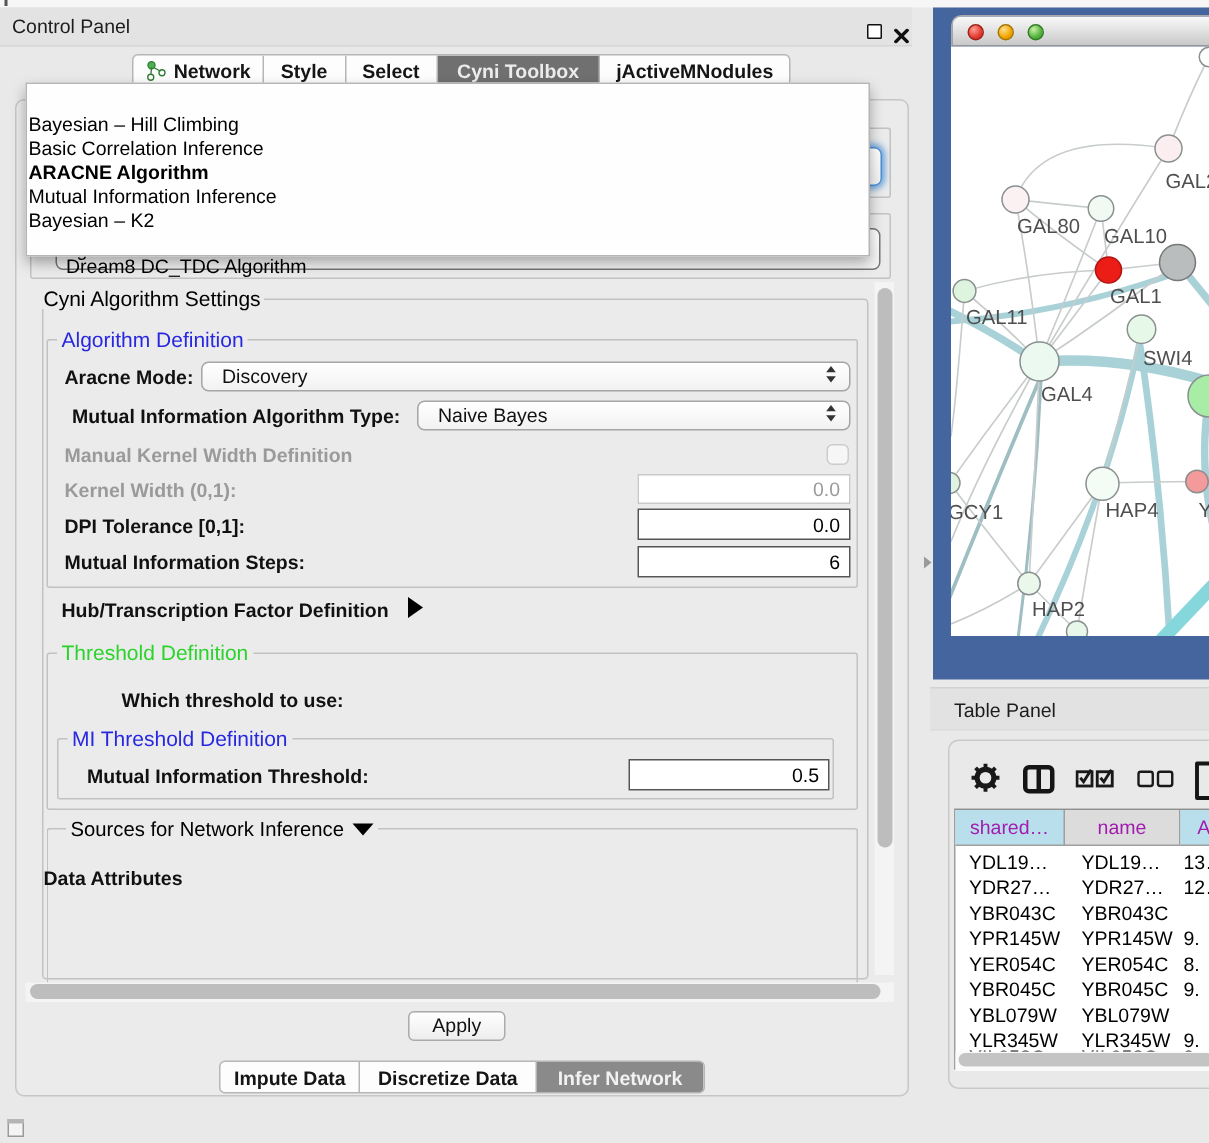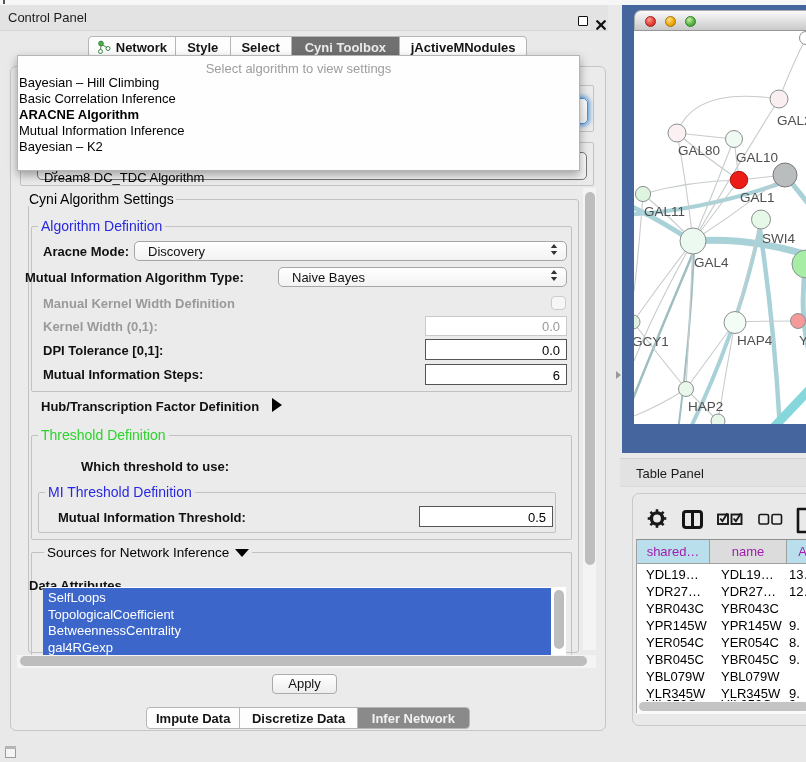--- a/index.html
+++ b/index.html
@@ -125,21 +125,21 @@
 
   <div class="lbl b" style="left:43px;top:244px;">Aracne Mode:</div>
   <div class="combo" style="left:134px;top:241px;width:433px;height:20px;">
       <span class="ct">Discovery</span>
       <span class="ar"><svg width="8" height="12" viewBox="0 0 8 12">
           <path d="M4 0.5 L7.2 4.6 L0.8 4.6 Z" fill="#333"></path>
           <path d="M4 11.5 L7.2 7.4 L0.8 7.4 Z" fill="#333"></path>
         </svg></span>
     </div>
 
-  <div class="lbl b" style="left:25px;top:270px;">Mutual Information Algorithm Type:</div>
+  <div class="lbl b" style="left:48px;top:270px;">Mutual Information Algorithm Type:</div>
   <div class="combo" style="left:278px;top:267px;width:289px;height:20px;">
       <span class="ct">Naive Bayes</span>
       <span class="ar"><svg width="8" height="12" viewBox="0 0 8 12">
           <path d="M4 0.5 L7.2 4.6 L0.8 4.6 Z" fill="#333"></path>
           <path d="M4 11.5 L7.2 7.4 L0.8 7.4 Z" fill="#333"></path>
         </svg></span>
     </div>
 
   <div class="lbl b dim" style="left:43px;top:296px;">Manual Kernel Width Definition</div>
   <div class="abs" style="left:551px;top:296px;width:15px;height:14px;border:1px solid #cccccc;border-radius:4px;background:#f6f6f6;"></div>
@@ -172,44 +172,35 @@
 
   <div class="lbl b" style="left:58px;top:510px;">Mutual Information Threshold:</div>
   <div class="tf en" style="left:419px;top:506px;width:134px;height:21px;">
       <span>0.5</span>
     </div>
 
   <div class="grp" style="left:31px;top:552px;width:541px;height:104px;border-bottom:none;"></div>
   <div class="grptitle" style="left:44px;top:546px;font-size:13.5px;line-height:13.5px;">Sources for Network Inference <span style="display:inline-block;width:0;height:0;border-top:8px solid #000;border-left:7px solid transparent;border-right:7px solid transparent;vertical-align:middle;margin-left:2px;"></span></div>
   <div class="lbl b" style="left:29px;top:578px;">Data Attributes</div>
 
-  <div class="abs" style="left:43px;top:587px;width:523px;height:68px;background:#fff;">
-    <div class="abs" style="left:0;top:1px;width:508px;height:67px;background:#3c66c9;"></div>
-    <div class="abs" style="left:5px;top:3px;font-size:13px;color:#fff;">SelfLoops</div>
-    <div class="abs" style="left:5px;top:19.5px;font-size:13px;color:#fff;">TopologicalCoefficient</div>
-    <div class="abs" style="left:5px;top:36px;font-size:13px;color:#fff;">BetweennessCentrality</div>
-    <div class="abs" style="left:5px;top:52.5px;font-size:13px;color:#fff;">gal4RGexp</div>
-    <div class="sb-thumb" style="left:511px;top:3px;width:10px;height:59px;"></div>
-  </div>
 
   <div class="sb-track" style="left:583px;top:188px;width:13px;height:462px;"></div>
   <div class="sb-thumb" style="left:585px;top:192px;width:10px;height:373px;"></div>
   <div class="sb-track" style="left:17px;top:655px;width:579px;height:13px;"></div>
   <div class="sb-thumb" style="left:20px;top:656px;width:567px;height:10px;"></div>
 
   <div id="applybtn" class="abs">Apply</div>
 
   <div id="bottabs" class="abs pill">
     <div class="seg s1">Impute Data</div>
     <div class="seg s2">Discretize Data</div>
     <div class="seg s3 sel">Infer Network</div>
   </div>
 
   <div id="popup" class="abs">
-    <div class="head">Select algorithm to view settings</div>
     <div class="it" style="top:19px;">Bayesian – Hill Climbing</div>
     <div class="it" style="top:35px;">Basic Correlation Inference</div>
     <div class="it b" style="top:51px;">ARACNE Algorithm</div>
     <div class="it" style="top:67px;">Mutual Information Inference</div>
     <div class="it" style="top:83px;">Bayesian – K2</div>
     <div class="it" style="top:114px;padding-left:25px;">Dream8 DC_TDC Algorithm</div>
   </div>
 
   <div class="abs" style="left:616px;top:371px;width:0;height:0;border-left:5px solid #9a9a9a;border-top:4px solid transparent;border-bottom:4px solid transparent;"></div>
 

